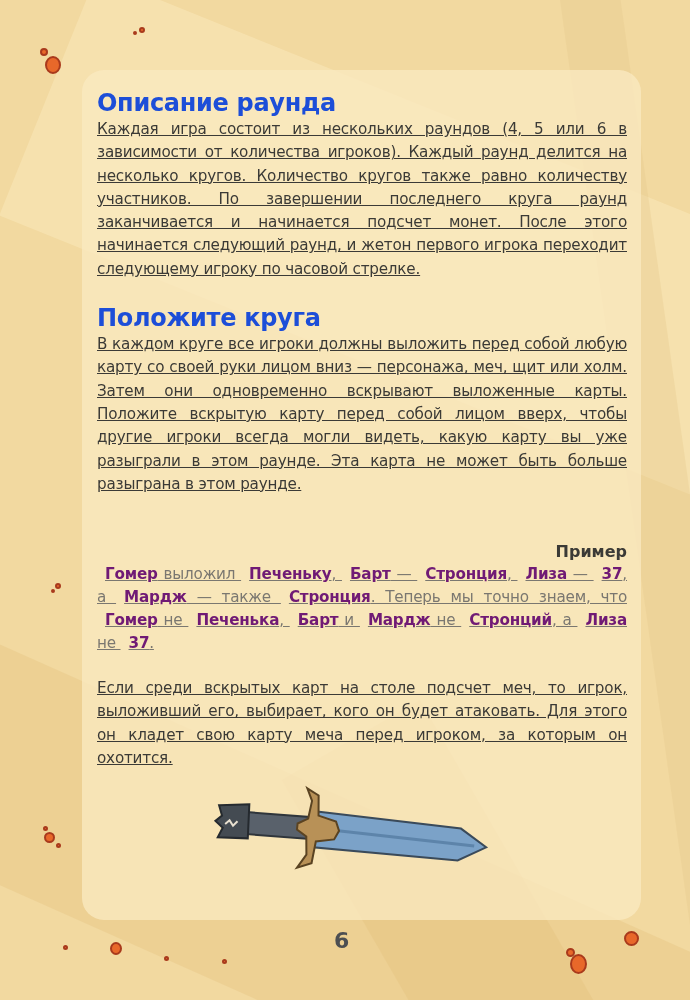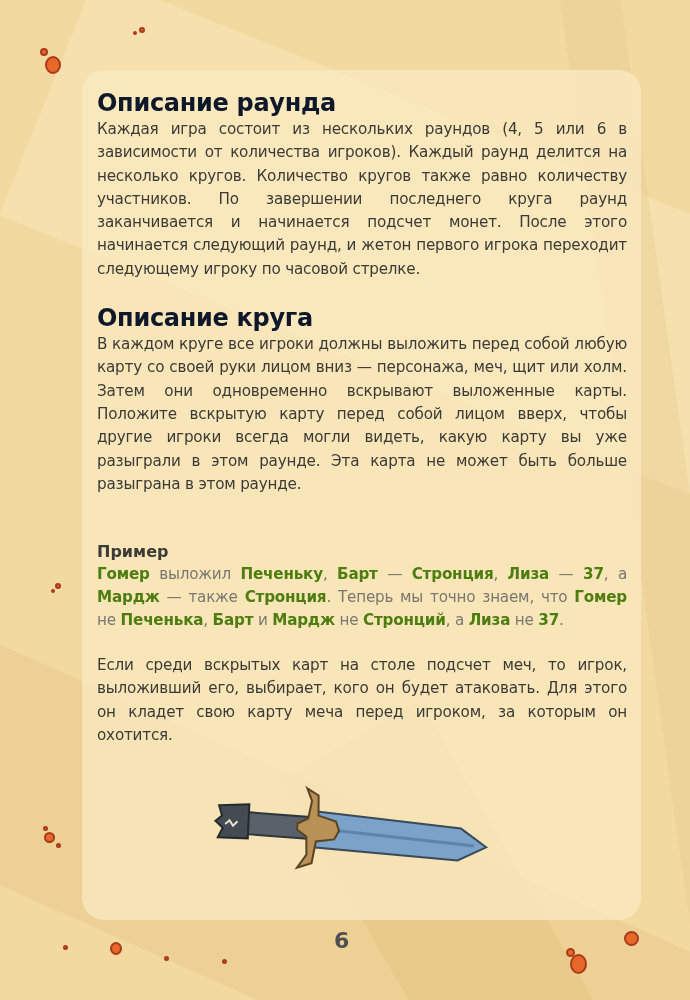--- a/index.html
+++ b/index.html
@@ -9,29 +9,29 @@
     font-family:"DejaVu Sans", sans-serif;
   }
   .bg { position:absolute; inset:0; overflow:hidden; }
   .ray { position:absolute; transform-origin:0 0; }
   .panel {
     position:absolute; left:82px; top:70px; width:559px; height:850px;
     background:rgba(250,233,192,0.78); border-radius:22px;
   }
   .content { position:absolute; left:97px; top:88px; width:530px; color:#3b3a36; }
   h2 {
-    margin:0; color:#0f172a; font-family:"DejaVu Sans", sans-serif;
+    margin:0; color:#1d4ed8; font-family:"DejaVu Sans", sans-serif;
     font-weight:bold; font-size:24px; line-height:30px; letter-spacing:-0.3px;
   }
-  p { margin:0; font-size:15.2px; line-height:23.3px; text-align:justify; letter-spacing:-0.2px; }
+  p { margin:0; font-size:15.2px; line-height:23.3px; text-align:justify; letter-spacing:-0.2px;text-decoration:underline; }
   .gap1 { height:22px; }
   .gap2 { height:22px; }
-  .ex-title { font-weight:bold; font-size:16px; line-height:23px; }
+  .ex-title { font-weight:bold; font-size:16px; line-height:23px;text-align:right; }
   .example { font-size:15.2px; line-height:23px; color:#7a7770; }
-  .example b { color:#4d7c0f; }
+  .example b { color:#701a75;margin-left:8px; }
   .pagenum {
     position:absolute; left:334px; top:928px; font-weight:bold; font-size:22px; color:#4d4f52;
   }
   .blob { position:absolute; border-radius:50%; background:#e8682a; border:2px solid #a93a1c; box-sizing:border-box; }
   .sword { position:absolute; left:205px; top:785px; }
 </style>
 </head>
 <body>
 
 <div class="bg">
@@ -57,21 +57,21 @@
 <div class="blob" style="left:566px;top:948px;width:9px;height:9px;"></div>
 <div class="blob" style="left:570px;top:954px;width:17px;height:20px;"></div>
 <div class="blob" style="left:624px;top:931px;width:15px;height:15px;"></div>
 
 <div class="panel"></div>
 
 <div class="content">
   <h2>Описание раунда</h2>
   <p>Каждая игра состоит из нескольких раундов (4, 5 или 6 в зависимости от количества игроков). Каждый раунд делится на несколько кругов. Количество кругов также равно количеству участников. По завершении последнего круга раунд заканчивается и начинается подсчет монет. После этого начинается следующий раунд, и жетон первого игрока переходит следующему игроку по часовой стрелке.</p>
   <div class="gap1"></div>
-  <h2>Описание круга</h2>
+  <h2>Положите круга</h2>
   <p>В каждом круге все игроки должны выложить перед собой любую карту со своей руки лицом вниз — персонажа, меч, щит или холм. Затем они одновременно вскрывают выложенные карты. Положите вскрытую карту перед собой лицом вверх, чтобы другие игроки всегда могли видеть, какую карту вы уже разыграли в этом раунде. Эта карта не может быть больше разыграна в этом раунде.</p>
   <div class="gap2"></div>
   <div class="gap2"></div>
   <div class="ex-title">Пример</div>
   <p class="example" id="example-text"><b>Гомер</b><span> выложил </span><b>Печеньку</b><span>, </span><b>Барт</b><span> — </span><b>Стронция</b><span>, </span><b>Лиза</b><span> — </span><b>37</b><span>, а </span><b>Мардж</b><span> — также </span><b>Стронция</b><span>. Теперь мы точно знаем, что </span><b>Гомер</b><span> не </span><b>Печенька</b><span>, </span><b>Барт</b><span> и </span><b>Мардж</b><span> не </span><b>Стронций</b><span>, а </span><b>Лиза</b><span> не </span><b>37</b><span>.</span></p>
   <div class="gap2"></div>
   <p>Если среди вскрытых карт на столе подсчет меч, то игрок, выложивший его, выбирает, кого он будет атаковать. Для этого он кладет свою карту меча перед игроком, за которым  он охотится.</p>
 </div>
 
 <svg class="sword" width="290" height="95" viewBox="0 0 290 95">

